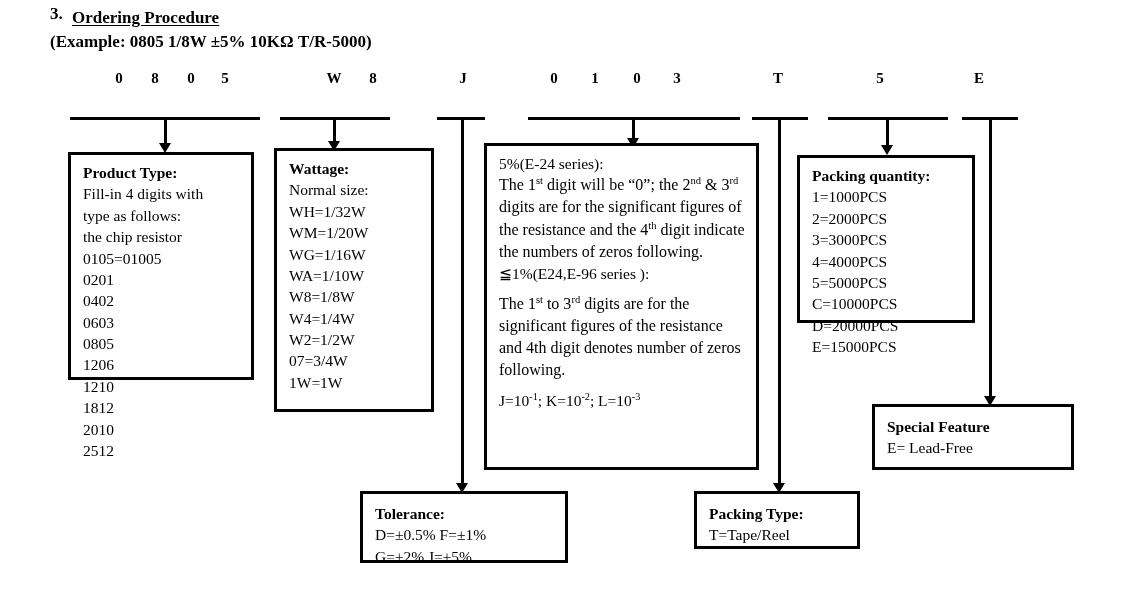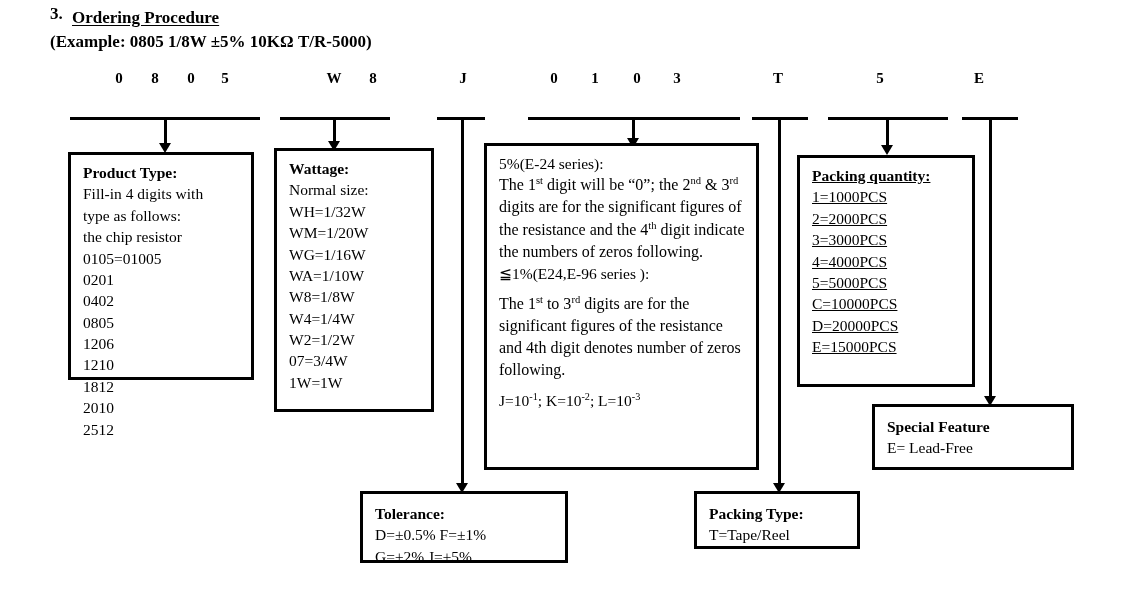--- a/index.html
+++ b/index.html
@@ -149,20 +149,21 @@
   <div class="arrowhead" style="left:984px; top:396px;"></div>
 
   <div class="box" style="left:68px; top:152px; width:186px; height:228px;">
     <div class="box-title">Product Type:</div>
     <div class="box-line">Fill-in 4 digits with</div>
     <div class="box-line">type as follows:</div>
     <div class="box-line">the chip resistor</div>
     <div class="box-line">0105=01005</div>
     <div class="box-line">0201</div>
     <div class="box-line">0402</div>
+    <div class="box-line">0603</div>
     <div class="box-line">0805</div>
     <div class="box-line">1206</div>
     <div class="box-line">1210</div>
     <div class="box-line">1812</div>
     <div class="box-line">2010</div>
     <div class="box-line">2512</div>
   </div>
 
   <div class="box" style="left:274px; top:148px; width:160px; height:264px;">
     <div class="box-title">Wattage:</div>
@@ -181,21 +182,21 @@
   <div class="box" style="left:484px; top:143px; width:275px; height:327px;">
     <div class="box-line">5%(E-24 series):</div>
     <div class="box-para"><span>The 1</span><sup>st</sup><span> digit will be “0”; the 2</span><sup>nd</sup><span> &amp; 3</span><sup>rd</sup><span> digits are for the significant figures of the resistance and the 4</span><sup>th</sup><span> digit indicate the numbers of zeros following.</span></div>
     <div class="box-line">≦1%(E24,E-96 series ):</div>
     <div class="gap"></div>
     <div class="box-para"><span>The 1</span><sup>st</sup><span> to 3</span><sup>rd</sup><span> digits are for the significant figures of the resistance and 4th digit denotes number of zeros following.</span></div>
     <div class="gap"></div>
     <div class="box-line"><span>J=10</span><sup>-1</sup><span>; K=10</span><sup>-2</sup><span>; L=10</span><sup>-3</sup></div>
   </div>
 
-  <div class="box" style="left:797px; top:155px; width:178px; height:232px;text-decoration:underline;">
+  <div class="box" style="left:797px; top:155px; width:178px; height:168px;">
     <div class="box-title">Packing quantity:</div>
     <div class="box-line">1=1000PCS</div>
     <div class="box-line">2=2000PCS</div>
     <div class="box-line">3=3000PCS</div>
     <div class="box-line">4=4000PCS</div>
     <div class="box-line">5=5000PCS</div>
     <div class="box-line">C=10000PCS</div>
     <div class="box-line">D=20000PCS</div>
     <div class="box-line">E=15000PCS</div>
   </div>

